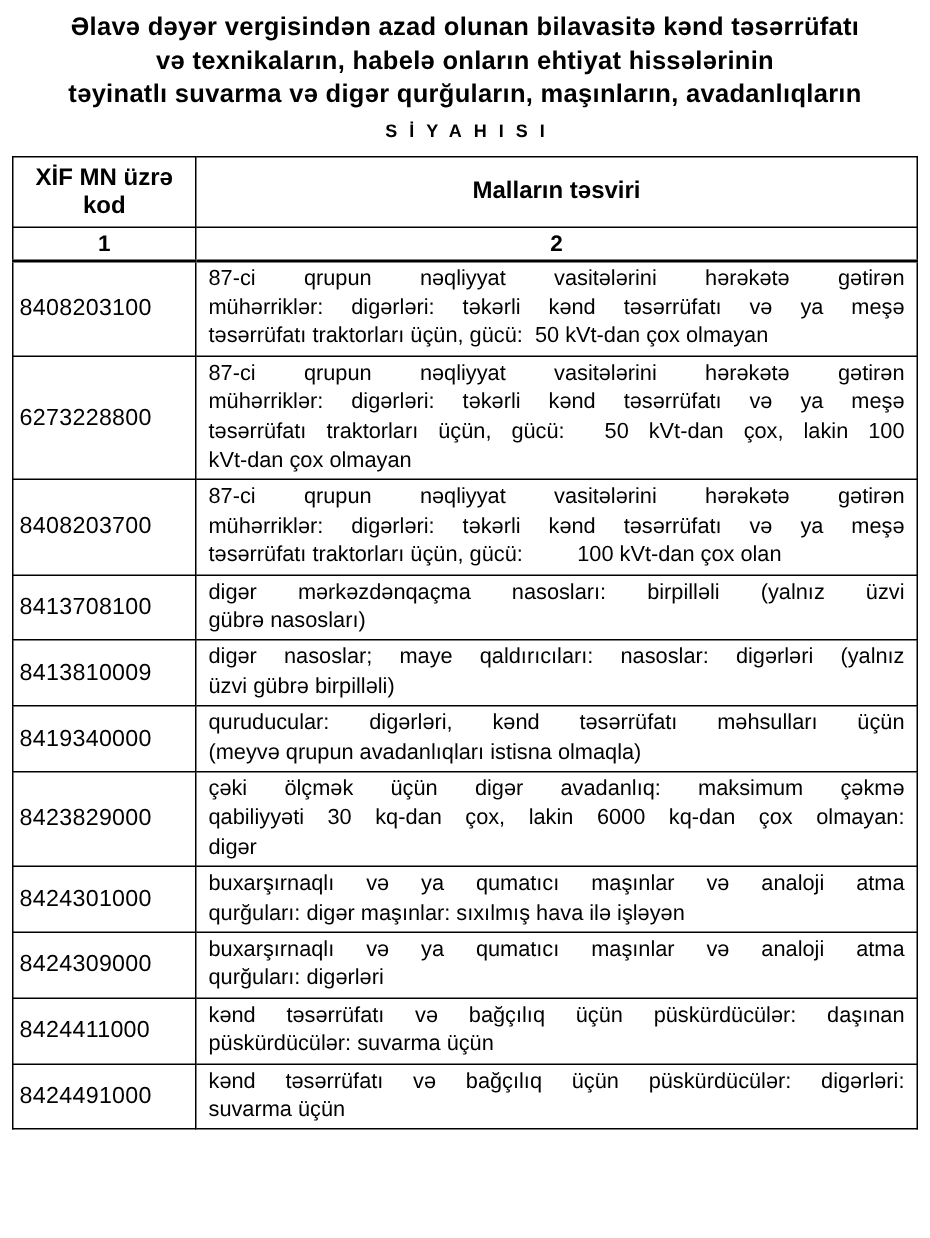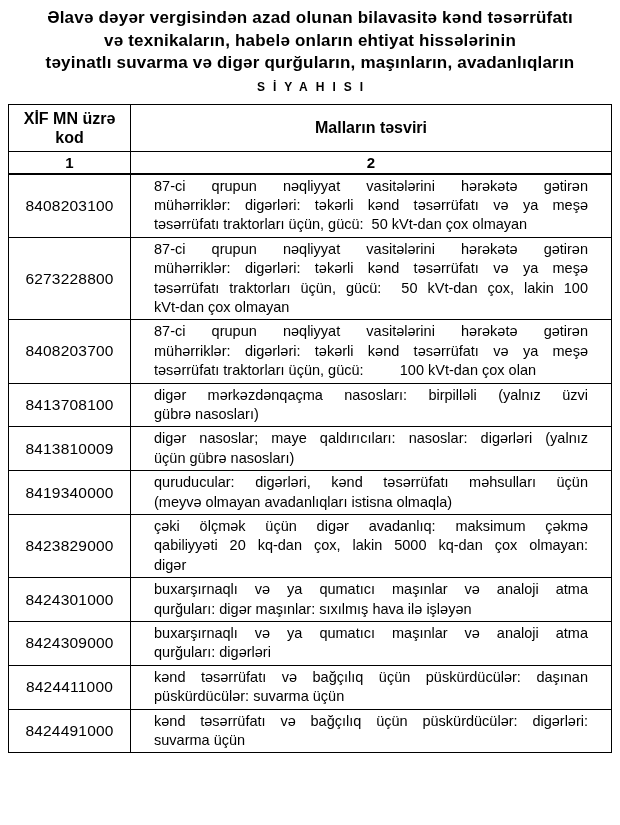--- a/index.html
+++ b/index.html
@@ -35,24 +35,24 @@
     font-weight:bold; font-size:16px; line-height:19px;
     text-align:center; padding:4px 6px;
     border-bottom:2.5px solid #000;
   }
   tr.numrow td {
     font-weight:bold; font-size:15px; line-height:17px;
     text-align:center; padding:2px 4px;
     border-bottom:2.5px solid #000;
   }
   td.code {
-    font-size:15.5px; text-align:center; padding:8px 4px;
+    font-size:15.5px; text-align:left; padding:8px 4px;
     letter-spacing:0.2px;
   }
-  td.desc { padding:2px 23px; }
+  td.desc { padding:2px 8px; }
   .dline {
     font-size:14.5px; line-height:19.4px;
     text-align:justify; text-align-last:justify;
     white-space:normal;
   }
   .dline.last { text-align:center; text-align-last:left; }
 </style>
 </head>
 <body>
 
@@ -110,35 +110,35 @@
           <td class="code">8413708100</td>
           <td class="desc">
             <div class="dline">digər mərkəzdənqaçma nasosları: birpilləli (yalnız üzvi</div>
             <div class="dline last">gübrə nasosları)</div>
           </td>
         </tr>
         <tr>
           <td class="code">8413810009</td>
           <td class="desc">
             <div class="dline">digər nasoslar; maye qaldırıcıları: nasoslar: digərləri (yalnız</div>
-            <div class="dline last">üçün gübrə nasosları)</div>
+            <div class="dline last">üzvi gübrə birpilləli)</div>
           </td>
         </tr>
         <tr>
           <td class="code">8419340000</td>
           <td class="desc">
             <div class="dline">quruducular: digərləri, kənd təsərrüfatı məhsulları üçün</div>
-            <div class="dline last">(meyvə olmayan avadanlıqları istisna olmaqla)</div>
+            <div class="dline last">(meyvə qrupun avadanlıqları istisna olmaqla)</div>
           </td>
         </tr>
         <tr>
           <td class="code">8423829000</td>
           <td class="desc">
             <div class="dline">çəki ölçmək üçün digər avadanlıq: maksimum çəkmə</div>
-            <div class="dline">qabiliyyəti 20 kq-dan çox, lakin 5000 kq-dan çox olmayan:</div>
+            <div class="dline">qabiliyyəti 30 kq-dan çox, lakin 6000 kq-dan çox olmayan:</div>
             <div class="dline last">digər</div>
           </td>
         </tr>
         <tr>
           <td class="code">8424301000</td>
           <td class="desc">
             <div class="dline">buxarşırnaqlı və ya qumatıcı maşınlar və analoji atma</div>
             <div class="dline last">qurğuları: digər maşınlar: sıxılmış hava ilə işləyən</div>
           </td>
         </tr>

